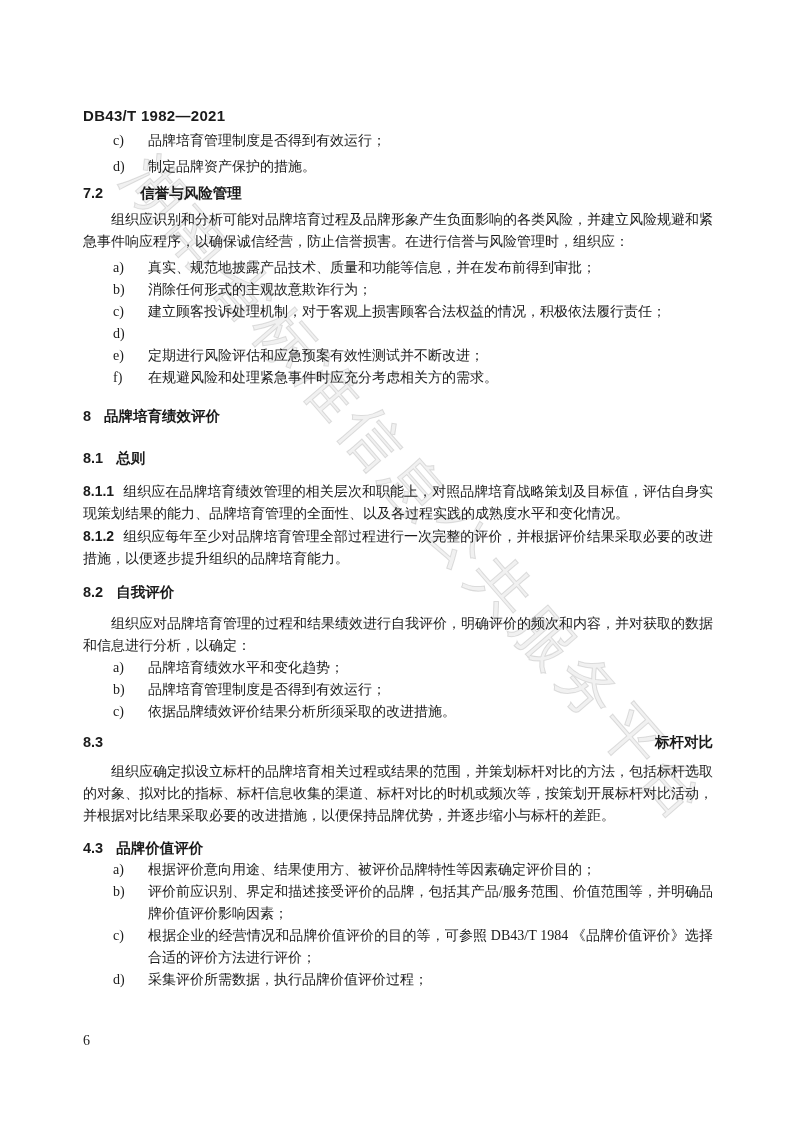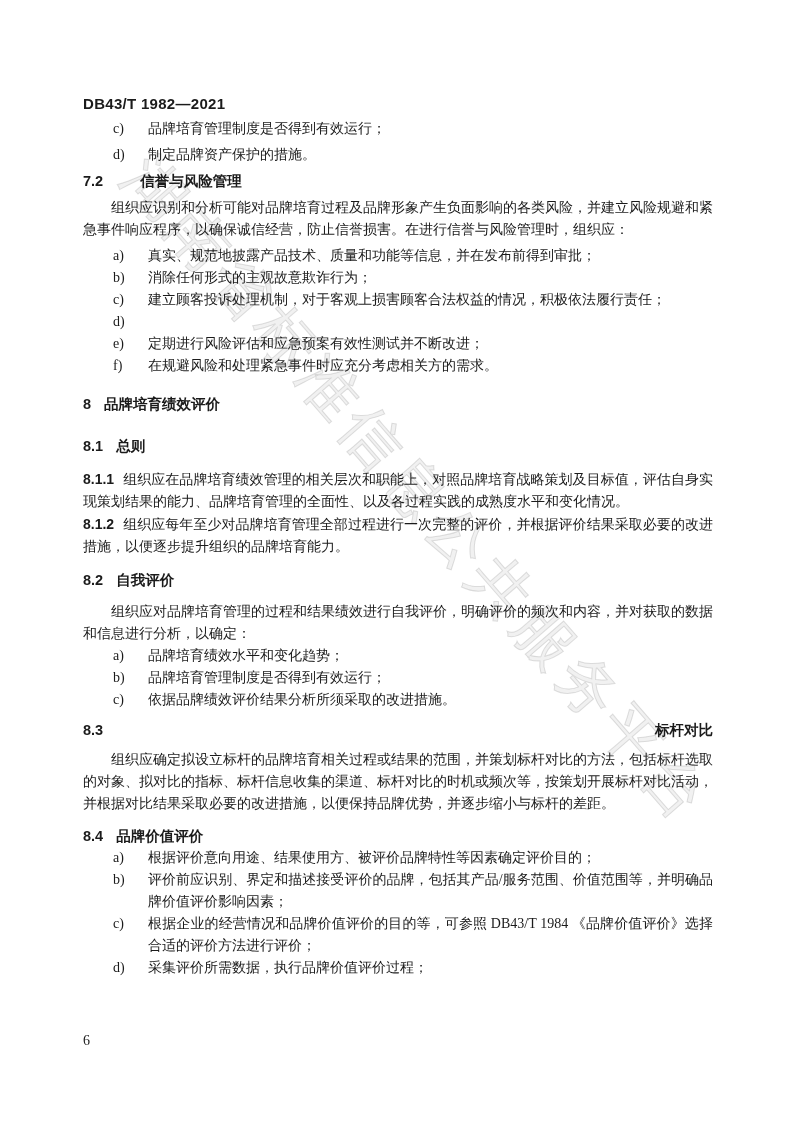--- a/index.html
+++ b/index.html
@@ -33,21 +33,21 @@
     white-space: nowrap;
     color: rgba(120, 120, 120, 0.10);
     -webkit-text-stroke: 1px rgba(120, 120, 120, 0.22);
     z-index: 0;
     pointer-events: none;
     user-select: none;
   }
   .content {
     position: absolute;
     left: 83px;
-    top: 0;
+    top: 12px;
     width: 630px;
     z-index: 1;
   }
   .doc-header {
     margin-top: 93px;
     font-family: "Liberation Sans", "DejaVu Sans", sans-serif;
     font-weight: bold;
     font-size: 15px;
     line-height: 22px;
     letter-spacing: 0.3px;
@@ -208,21 +208,21 @@
     </div>
 
     <div class="heading mt8">
       <span class="hnum">8.3</span>
       <span class="htitle">标杆对比</span>
     </div>
 
     <div class="para mt8">组织应确定拟设立标杆的品牌培育相关过程或结果的范围，并策划标杆对比的方法，包括标杆选取的对象、拟对比的指标、标杆信息收集的渠道、标杆对比的时机或频次等，按策划开展标杆对比活动，并根据对比结果采取必要的改进措施，以便保持品牌优势，并逐步缩小与标杆的差距。</div>
 
     <div class="heading mt10">
-      <span class="hnum">8.4</span>
+      <span class="hnum">4.3</span>
       <span class="htitle">品牌价值评价</span>
     </div>
 
 
     <div class="list">
       <div class="li">
         <span class="lbl">a)</span>
         <span class="txt">根据评价意向用途、结果使用方、被评价品牌特性等因素确定评价目的；</span>
       </div>
       <div class="li">

